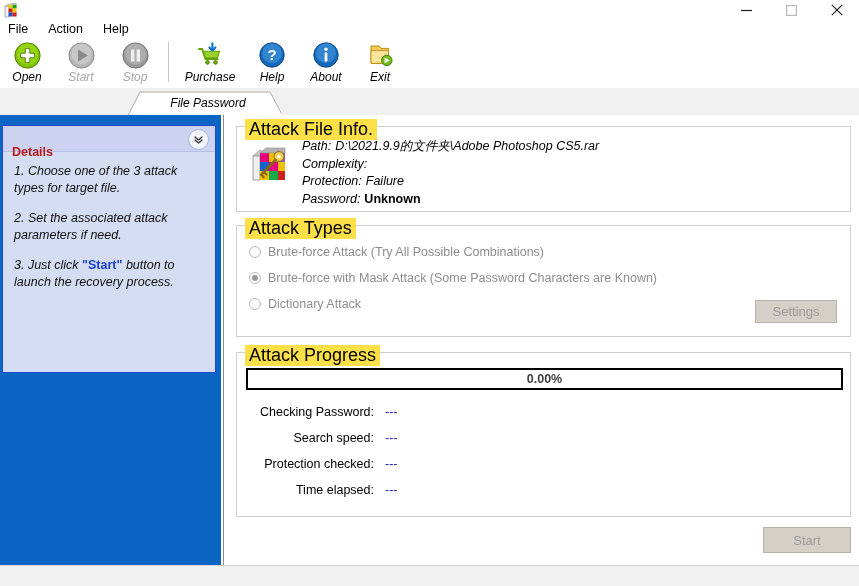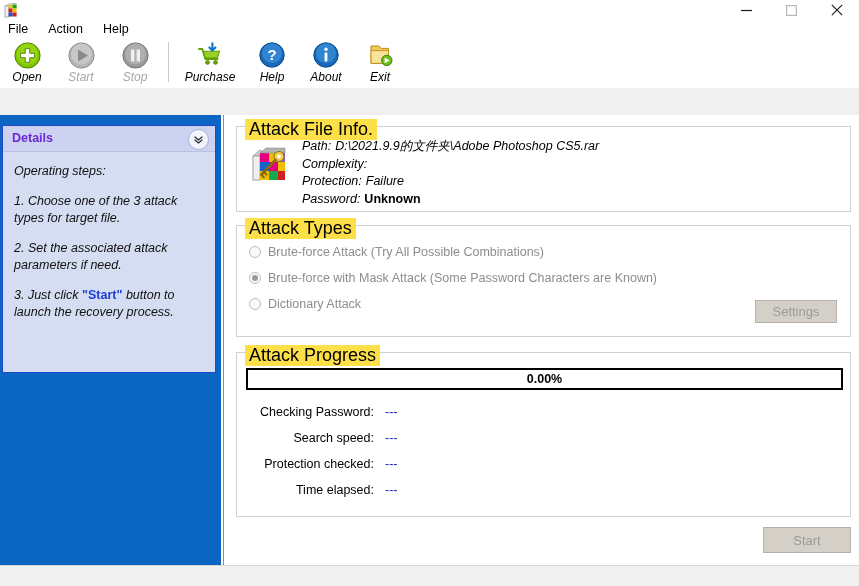--- a/index.html
+++ b/index.html
@@ -103,22 +103,22 @@
     border: 1px solid #2148c8;
     box-sizing: border-box;
   }
   .details-header {
     position: relative; height: 26px; width: 100%;
     background: #ccd2f0;
     border-bottom: 1px solid #b8c0e8;
     box-sizing: border-box;
   }
   .details-title {
-    position: absolute; left: 9px; top: 5px;
-    font-size: 12.5px; font-weight: bold; color: #6d28d9;
+    position: absolute; left: 9px; top: 19px;
+    font-size: 12.5px; font-weight: bold; color: #b91c1c;
   }
   .collapse-btn {
     position: absolute; right: 6px; top: 3px; width: 19px; height: 19px;
     border-radius: 50%; background: #f2f5fd; border: 1px solid #9fb3dd;
     display: flex; align-items: center; justify-content: center;
   }
   .details-body {
     position: absolute; left: 0; top: 27px; width: 100%;
     padding: 10px 11px 0 11px; box-sizing: border-box;
   }
@@ -177,21 +177,21 @@
   }
   #btn-settings { position: absolute; right: 13px; top: 74px; width: 82px; height: 23px; }
 
   
   #grp-progress { left: 8px; top: 237px; width: 615px; height: 165px; }
   .progressbar {
     position: absolute; left: 9px; top: 15px; width: 597px; height: 22px;
     background: #ffffff; border: 2px solid #000000; box-sizing: border-box;
     display: flex; align-items: center; justify-content: center;
   }
-  .progress-text { font-size: 12.5px; font-weight: bold; color: #000000; }
+  .progress-text { font-size: 12.5px; font-weight: bold; color: #404040; }
   .stat-row { position: absolute; font-size: 12.5px; white-space: nowrap; }
   .stat-label { position: absolute; right: 0; top: 0; color: #000; text-align: right; }
   .stat-val { color: #2020b0; }
 
   #btn-start { position: absolute; right: 8px; top: 412px; width: 88px; height: 26px; }
 
   
   .statusbar {
     position: absolute; left: 0; top: 565px; width: 859px; height: 21px;
     background: #f0f0f0; border-top: 1px solid #d6d6d6; box-sizing: border-box;
@@ -328,37 +328,43 @@
           <path d="M4 21.4V8.6h17.5v12.8z" fill="#fae39a" stroke="#b98e12" stroke-width="0.9"></path>
           <circle cx="19.8" cy="18.4" r="5.2" fill="#6fbd1a" stroke="#3f7d06" stroke-width="1"></circle>
           <polygon points="17.6,15.6 22.8,18.4 17.6,21.2" fill="#ffffff"></polygon>
         </svg>
       </span>
       <span class="tb-lbl">Exit</span>
     </div>
   </div>
 
   <div class="tabstrip">
+    <div class="tab" id="tab-filepw">
+      <svg class="tab-shape" viewBox="0 0 160 24" preserveAspectRatio="none">
+        <path d="M0.5,23.5 L12,1.0 L142,1.0 L154,23.5 Z" fill="#ffffff" stroke="#b0aaa2" stroke-width="1"></path>
+        <line x1="1" y1="23.5" x2="154" y2="23.5" stroke="#ffffff" stroke-width="2"></line>
+      </svg>
+      <span class="tab-label">File Password</span>
+    </div>
   </div>
 
   <div class="body-area">
 
     <div class="sidebar">
       <div class="details-box">
         <div class="details-header">
           <span class="details-title">Details</span>
           <span class="collapse-btn">
             <svg width="11" height="11" viewBox="0 0 11 11">
               <polyline points="2,3 5.5,6 9,3" fill="none" stroke="#2b2b2b" stroke-width="1.2" stroke-linecap="round" stroke-linejoin="round"></polyline>
               <polyline points="2,6 5.5,9 9,6" fill="none" stroke="#2b2b2b" stroke-width="1.2" stroke-linecap="round" stroke-linejoin="round"></polyline>
             </svg>
           </span>
         </div>
         <div class="details-body">
-          <div class="det-line">Operating steps:</div>
           <div class="det-line">1. Choose one of the 3 attack types for target file.</div>
           <div class="det-line">2. Set the associated attack parameters if need.</div>
           <div class="det-line"><span>3. Just click  </span><span class="hl">"Start"</span><span> button to launch the recovery process.</span></div>
         </div>
       </div>
     </div>
     <div class="vdivider"></div>
 
     <div class="content">
 

